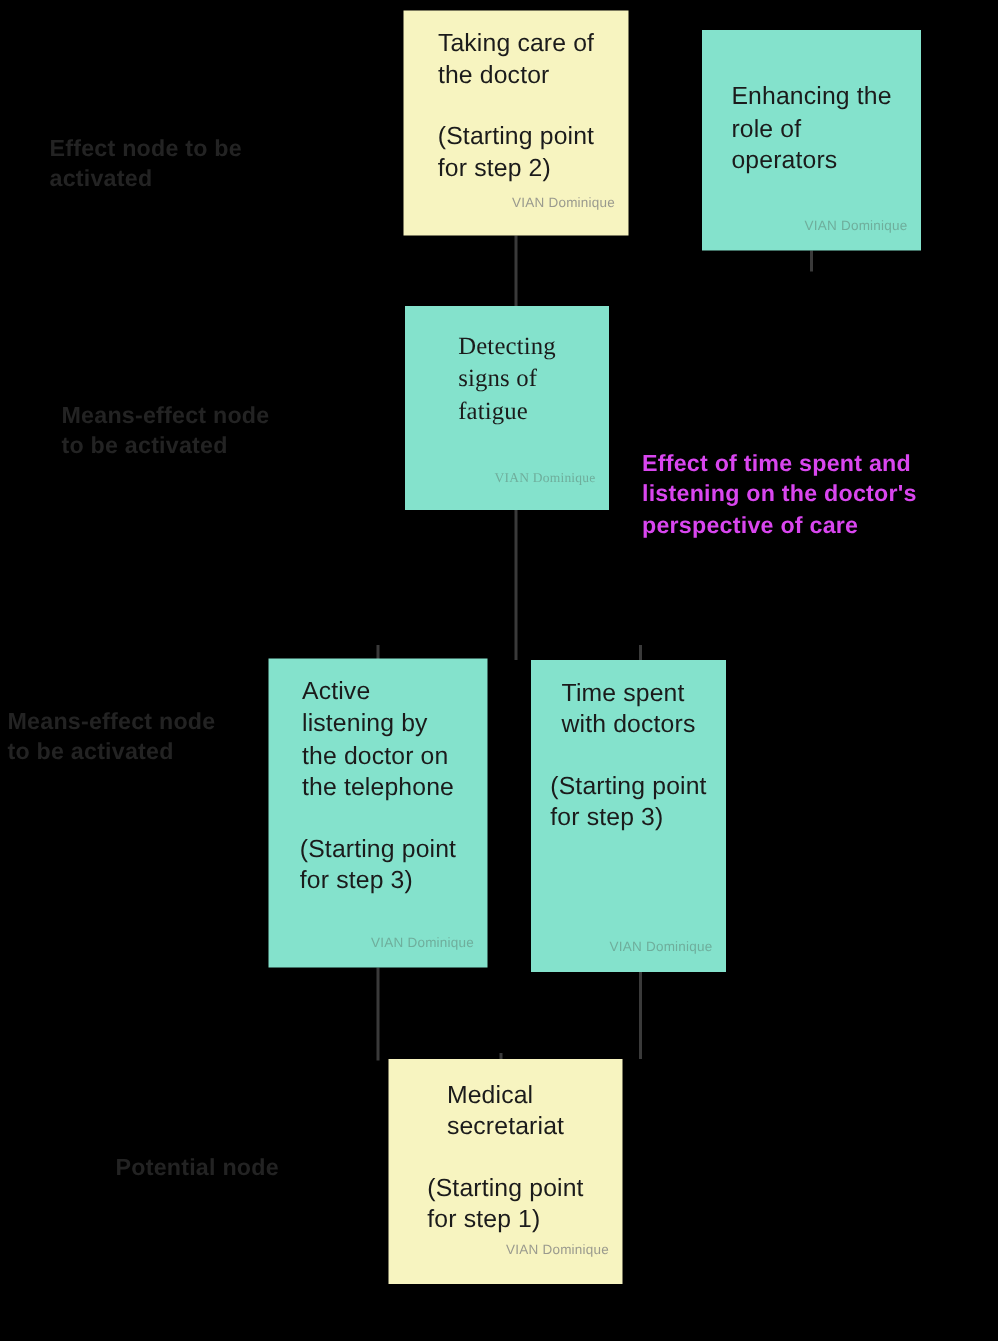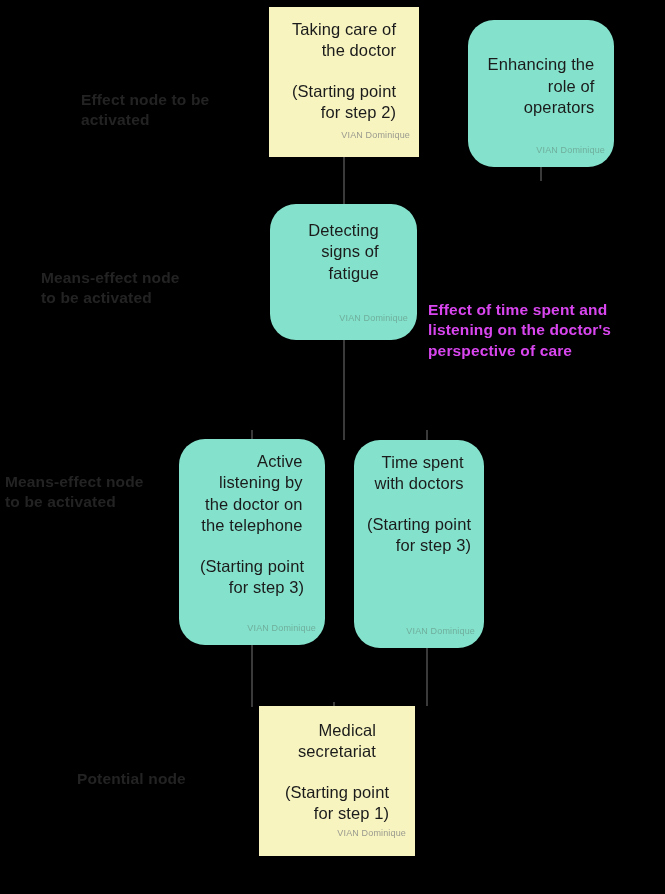--- a/index.html
+++ b/index.html
@@ -23,25 +23,25 @@
     position: absolute;
     box-sizing: border-box;
     display: flex;
     flex-direction: column;
     align-items: center;
     justify-content: flex-start;
     padding: 12px 8px 4px 8px;
     color: #1b1b1b;
     font-size: 16.5px;
     line-height: 1.30;
-    text-align: right;
+    text-align: left;
     letter-spacing: 0.1px;
   }
   .card.yellow { background: #f7f4c0; }
-  .card.teal   { background: #84e2cc; border-radius: 26px; }
+  .card.teal   { background: #84e2cc; }
 
   .card-title {
     white-space: pre-line;
     font-weight: 400;
   }
   .card-sub {
     white-space: pre-line;
     font-weight: 400;
     margin-top: 1.15em;
   }
@@ -81,21 +81,21 @@
     font-weight: 700;
     letter-spacing: 0.15px;
     white-space: pre-line;
   }
 </style>
 </head>
 <body>
 
 <div id="canvas">
 
-  <div class="row-label" style="left:33px; top:90px; width:200px;margin-left:48px;">Effect node to be
+  <div class="row-label" style="left:33px; top:90px; width:200px;">Effect node to be
 activated</div>
 
   <div class="row-label" style="left:41px; top:268px; width:200px;">Means-effect node
 to be activated</div>
 
   <div class="row-label" style="left:5px; top:472px; width:200px;">Means-effect node
 to be activated</div>
 
   <div class="row-label" style="left:77px; top:769px; width:200px;">Potential node</div>
 
@@ -120,21 +120,21 @@
     <div class="card-author" style="bottom:17px;">VIAN Dominique</div>
   </div>
 
   <div class="card teal" style="left:468px; top:20px; width:146px; height:147px; justify-content:center; padding-bottom:26px;">
     <div class="card-title">Enhancing the
 role of
 operators</div>
     <div class="card-author" style="bottom:12px;">VIAN Dominique</div>
   </div>
 
-  <div class="card teal" style="left:270px; top:204px; width:147px; height:136px; padding-top:16px;">
+  <div class="card teal" style="left:270px; top:204px; width:136px; height:136px; padding-top:16px;font-family:Liberation Serif, serif;">
     <div class="card-title">Detecting
 signs of
 fatigue</div>
     <div class="card-author" style="bottom:17px;">VIAN Dominique</div>
   </div>
 
   <div class="card teal" style="left:179px; top:439px; width:146px; height:206px; ">
     <div class="card-title">Active
 listening by
 the doctor on

